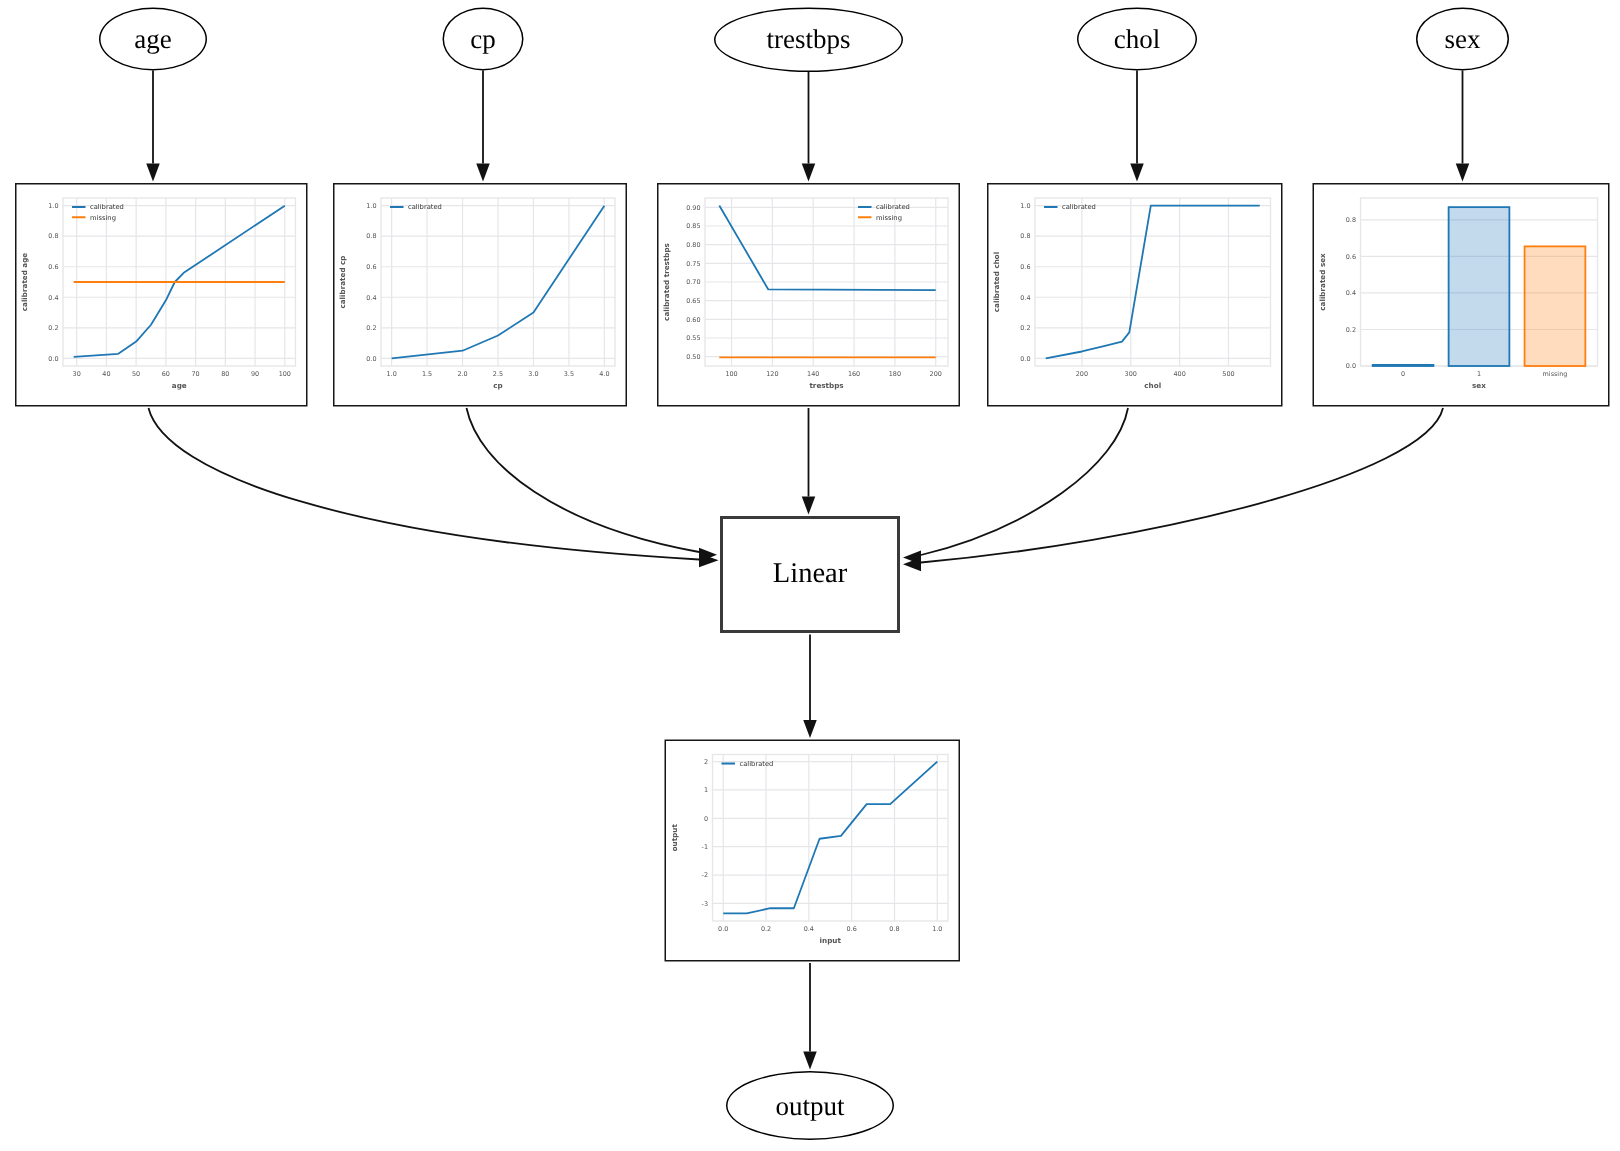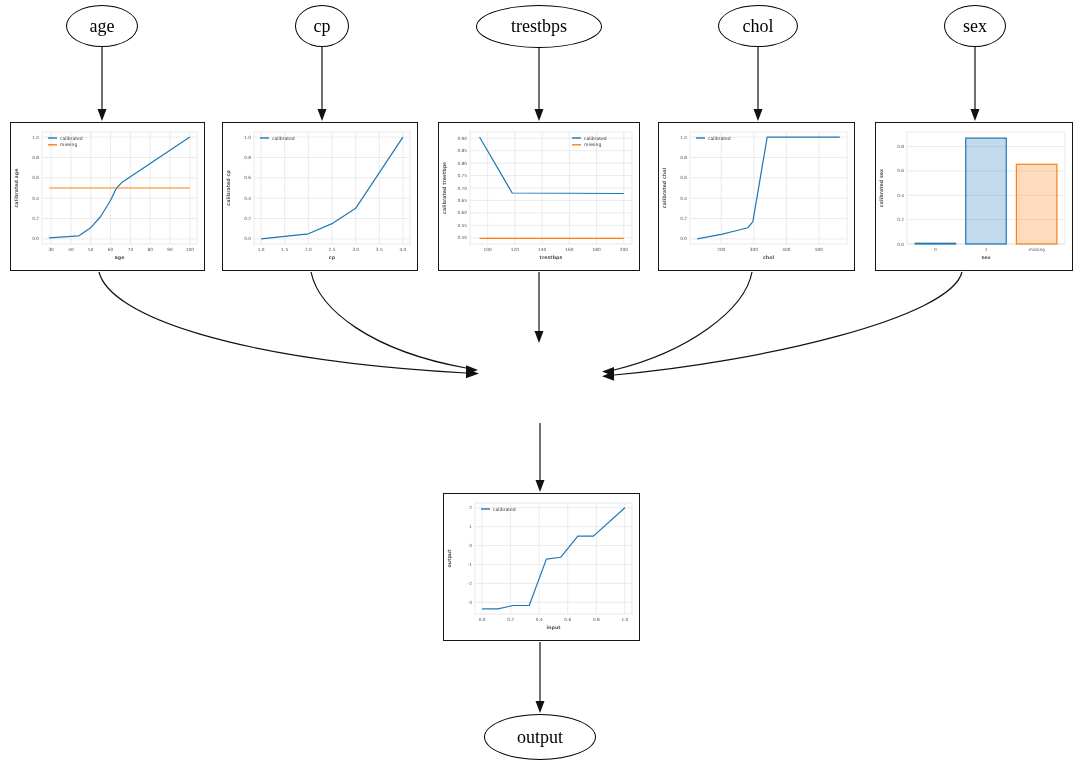--- a/index.html
+++ b/index.html
@@ -233,20 +233,23 @@
         <text x="59.35897435897436" y="127.5" text-anchor="middle" font-size="4.3" fill="#555555" font-family="&quot;DejaVu Sans&quot;, sans-serif">0</text>
         <rect x="89.74358974358975" y="15.086956521739136" width="40.51282051282051" height="105.91304347826086" fill="#1f77b4" fill-opacity="0.27" stroke="#1f77b4" stroke-width="1.2"></rect>
         <text x="110" y="127.5" text-anchor="middle" font-size="4.3" fill="#555555" font-family="&quot;DejaVu Sans&quot;, sans-serif">1</text>
         <rect x="140.3846153846154" y="41.26086956521739" width="40.51282051282051" height="79.73913043478261" fill="#ff7f0e" fill-opacity="0.27" stroke="#ff7f0e" stroke-width="1.2"></rect>
         <text x="160.64102564102564" y="127.5" text-anchor="middle" font-size="4.3" fill="#555555" font-family="&quot;DejaVu Sans&quot;, sans-serif">missing</text>
         <text x="110" y="135.5" text-anchor="middle" font-size="4.8" fill="#555555" font-family="&quot;DejaVu Sans&quot;, sans-serif" font-weight="600">sex</text>
         <text x="7" y="65" text-anchor="middle" font-size="4.8" fill="#555555" font-family="&quot;DejaVu Sans&quot;, sans-serif" transform="rotate(-90 7 65)" font-weight="600">calibrated sex</text>
       </svg>
   </div>
 
+  <div class="linear-box" style="left:480px;top:344px;width:120px;height:78px;">
+    <span>Linear</span>
+  </div>
 
   <div class="plot-box" style="left:443px;top:493px;width:197px;height:148px;">
     <svg class="chart" viewBox="0 0 195 146">
         <rect x="31" y="9" width="157" height="111" fill="#fff" stroke="#e6e6ea" stroke-width="0.9"></rect>
         <line x1="31" x2="188" y1="108.27597955706985" y2="108.27597955706985" stroke="#e6e6ea" stroke-width="0.8"></line>
         <text x="28" y="109.77597955706985" text-anchor="end" font-size="4.3" fill="#555555" font-family="&quot;DejaVu Sans&quot;, sans-serif">-3</text>
         <line x1="31" x2="188" y1="89.36626916524702" y2="89.36626916524702" stroke="#e6e6ea" stroke-width="0.8"></line>
         <text x="28" y="90.86626916524702" text-anchor="end" font-size="4.3" fill="#555555" font-family="&quot;DejaVu Sans&quot;, sans-serif">-2</text>
         <line x1="31" x2="188" y1="70.45655877342419" y2="70.45655877342419" stroke="#e6e6ea" stroke-width="0.8"></line>
         <text x="28" y="71.95655877342419" text-anchor="end" font-size="4.3" fill="#555555" font-family="&quot;DejaVu Sans&quot;, sans-serif">-1</text>

